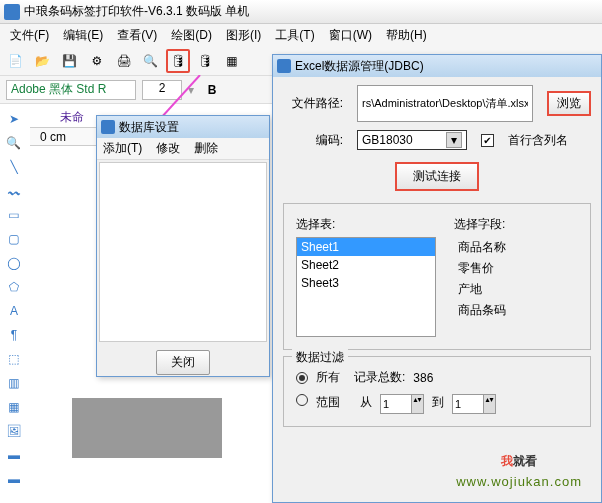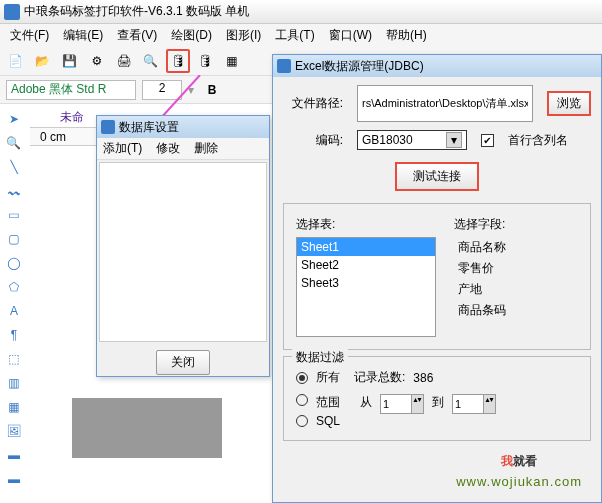--- a/index.html
+++ b/index.html
@@ -203,23 +203,19 @@
       <div class="spin">
           <input value="1" style="">
           <div class="sp">▴▾</div>
         </div>
       <span>到</span>
       <div class="spin">
           <input value="1" style="">
           <div class="sp">▴▾</div>
         </div>
     </div>
-    <div style="display:flex;align-items:center;gap:8px">
-      <span class="radio"></span>
-      <span>SQL</span>
-    </div>
   </div>
 </div>
 
 <div class="watermark">
   <div class="big"><span class="r">我</span><span>就看</span></div>
   <div class="url">www.wojiukan.com</div>
 </div>
 
 </body></html>

